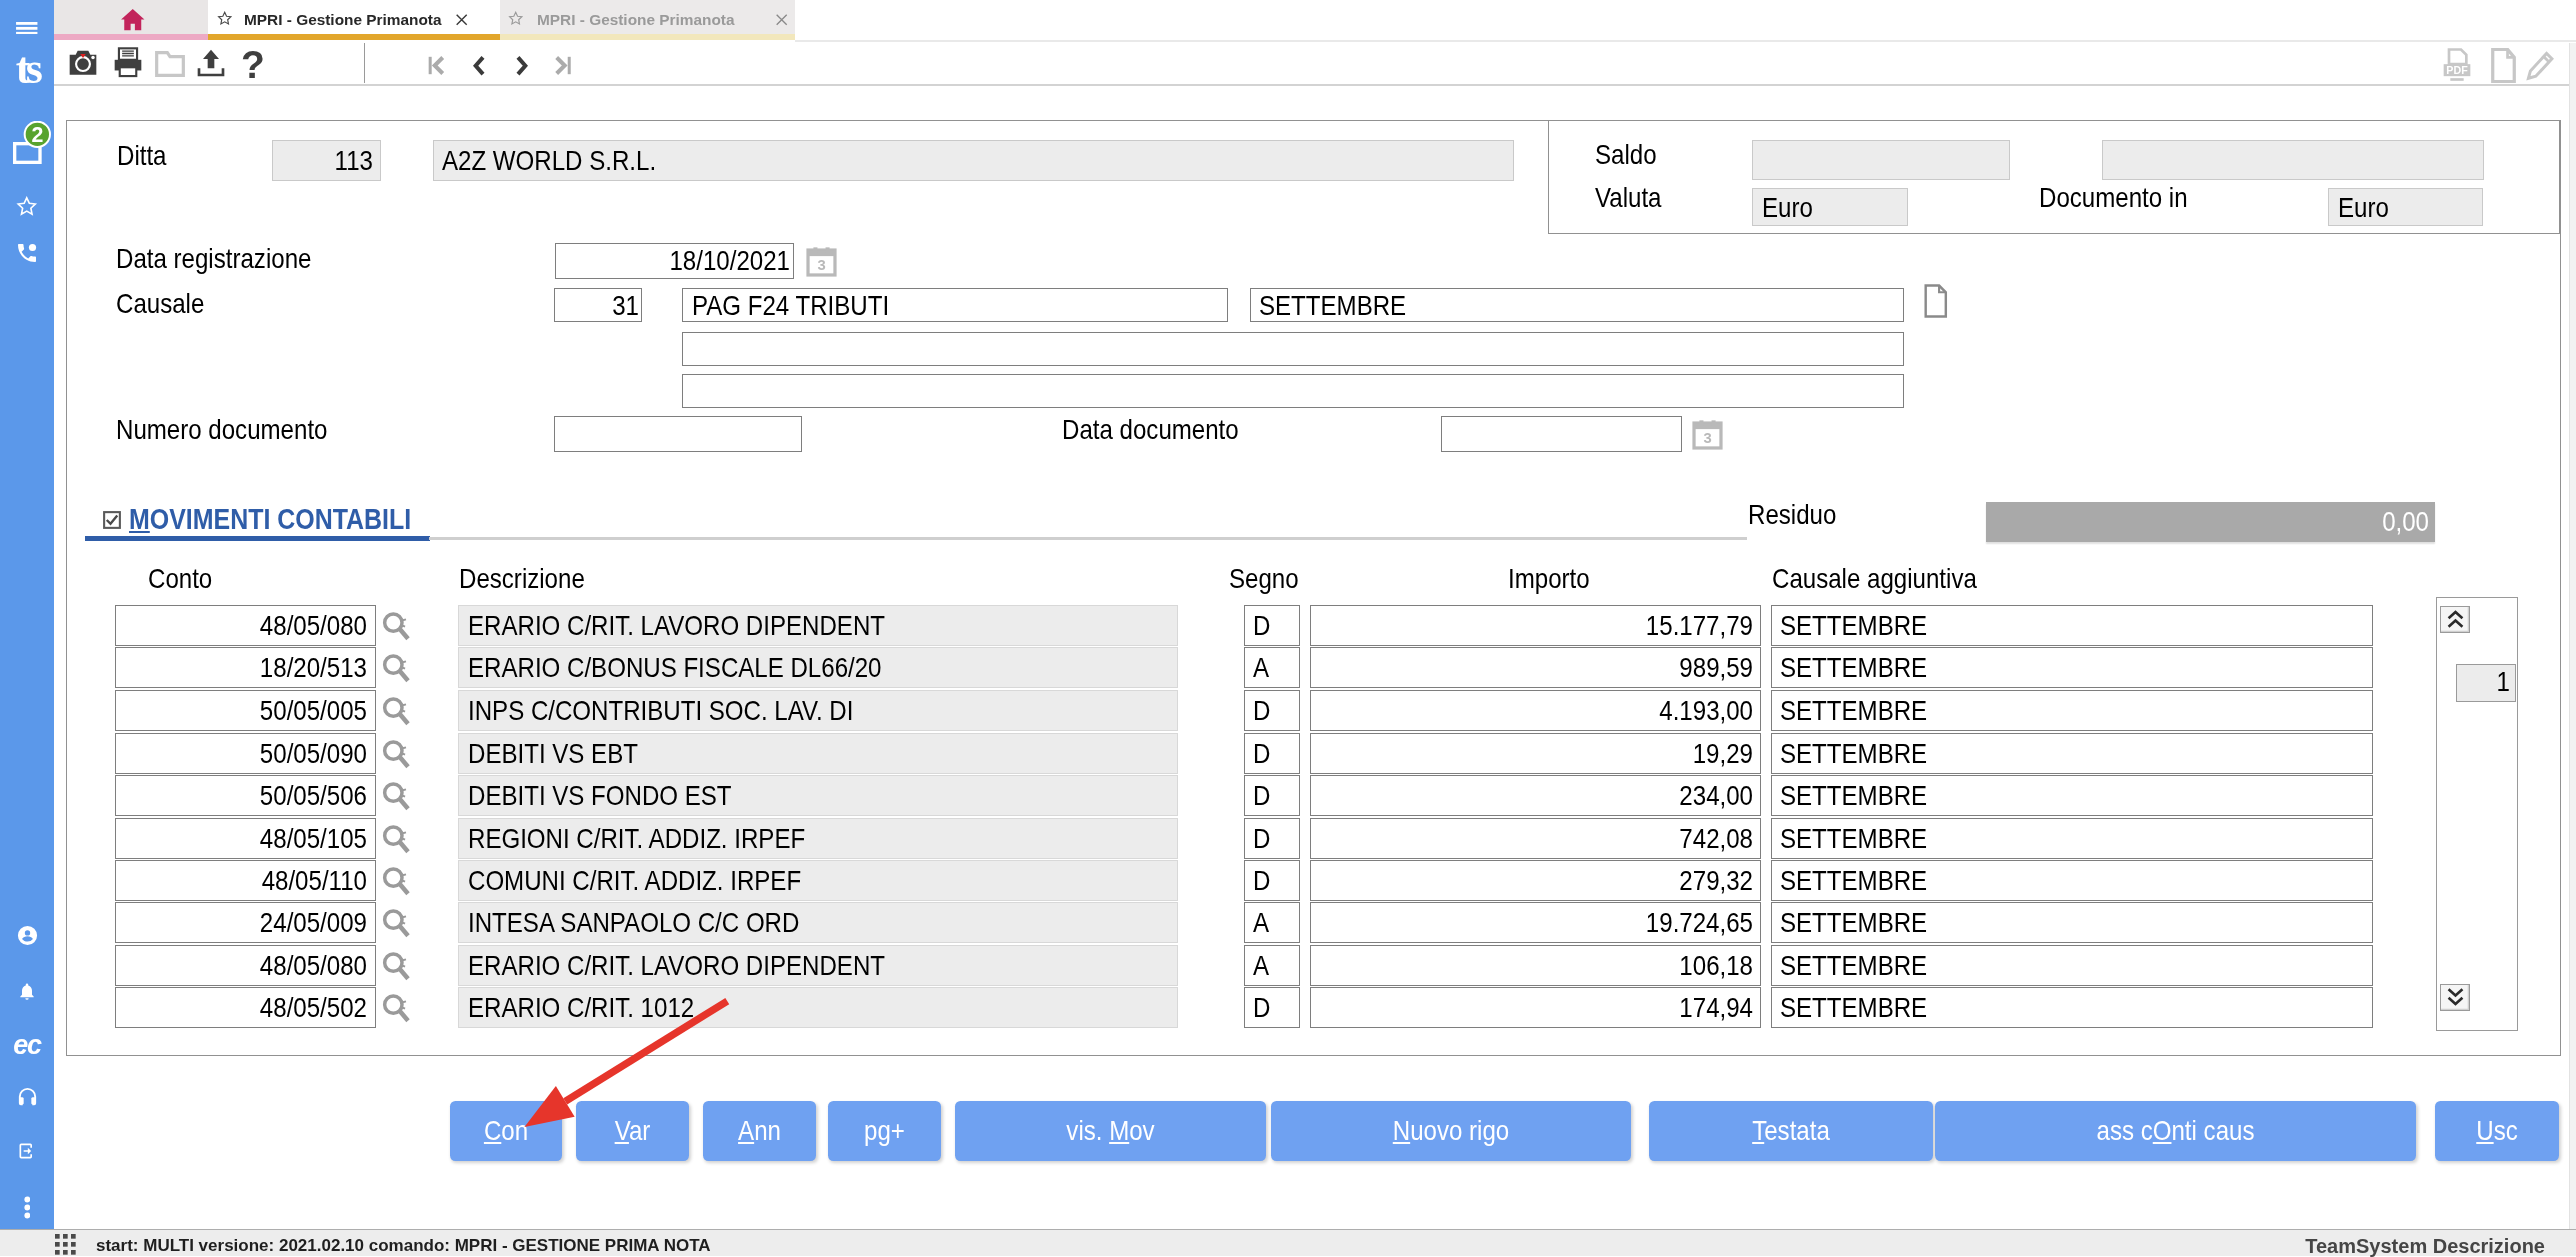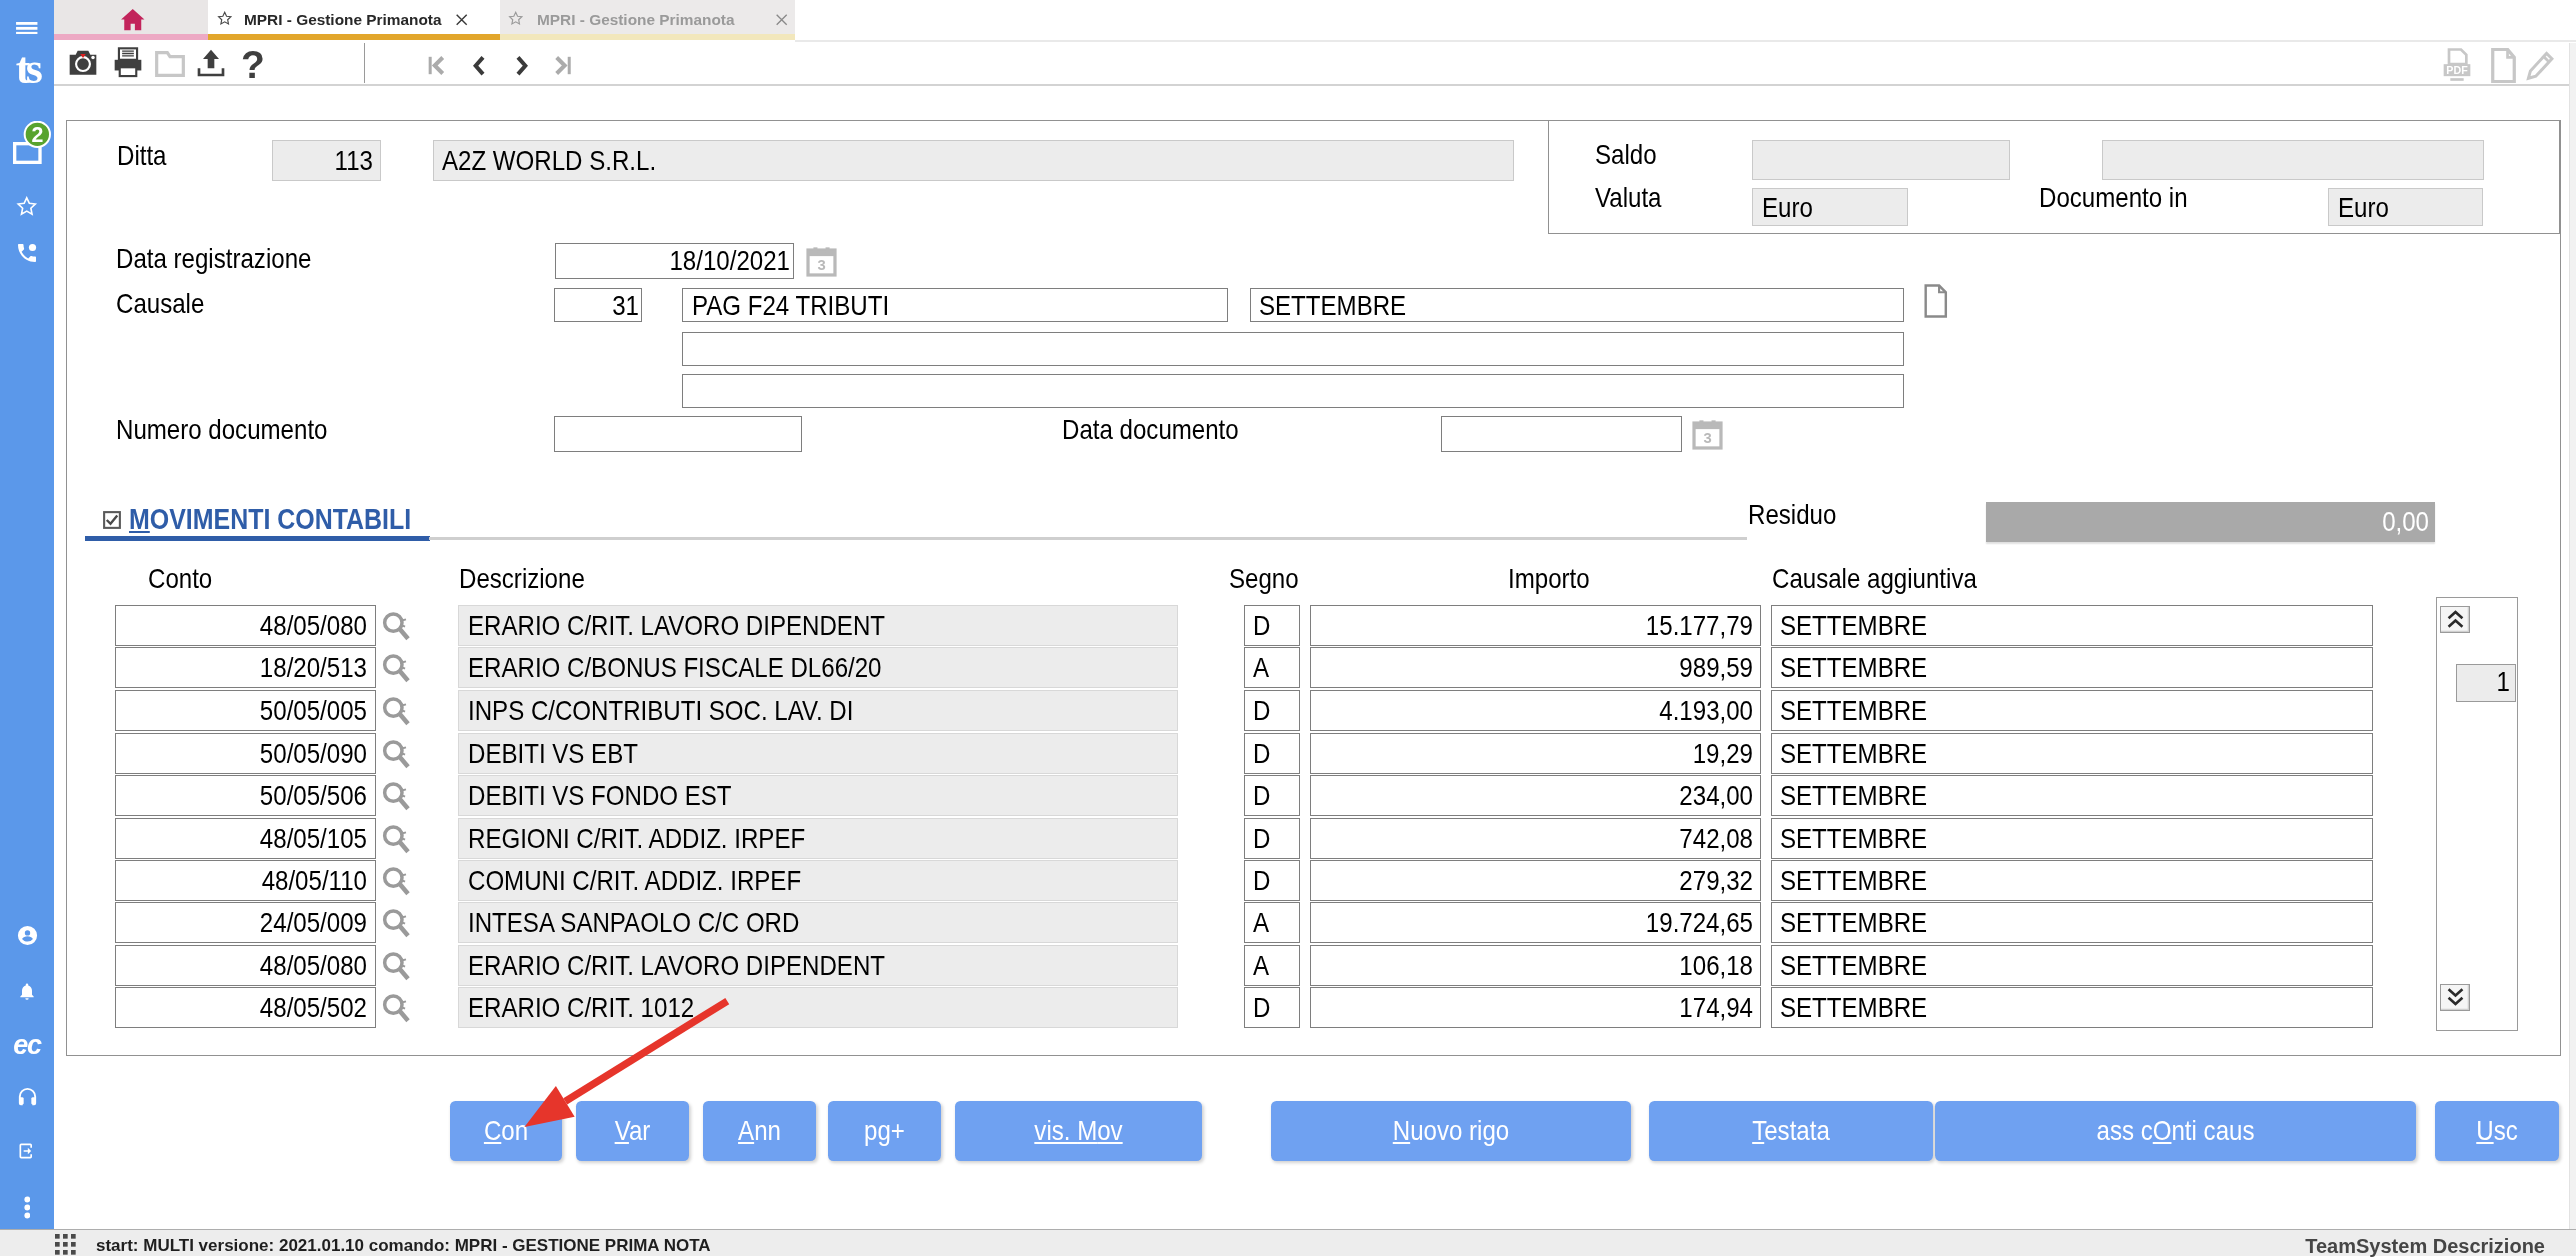--- a/index.html
+++ b/index.html
@@ -376,21 +376,21 @@
   </div>
 <div class="btn" style="left:576px;width:113px;">
     <div class="bt"><span style="text-decoration:underline;">V</span>ar</div>
   </div>
 <div class="btn" style="left:703px;width:113px;">
     <div class="bt"><span style="text-decoration:underline;">A</span>nn</div>
   </div>
 <div class="btn" style="left:828px;width:113px;">
     <div class="bt">pg+</div>
   </div>
-<div class="btn" style="left:955px;width:247px;text-decoration:underline;">
+<div class="btn" style="left:955px;width:311px;">
     <div class="bt">vis. <span style="text-decoration:underline;">M</span>ov</div>
   </div>
 <div class="btn" style="left:1271px;width:360px;">
     <div class="bt"><span style="text-decoration:underline;">N</span>uovo rigo</div>
   </div>
 <div class="btn" style="left:1649px;width:284px;">
     <div class="bt"><span style="text-decoration:underline;">T</span>estata</div>
   </div>
 <div class="btn" style="left:1935px;width:481px;">
     <div class="bt">ass c<span style="text-decoration:underline;">O</span>nti caus</div>
@@ -409,15 +409,15 @@
       <rect x="12" y="0" width="7" height="7"></rect>
       <rect x="24" y="0" width="7" height="7"></rect>
       <rect x="0" y="12" width="7" height="7"></rect>
       <rect x="12" y="12" width="7" height="7"></rect>
       <rect x="24" y="12" width="7" height="7"></rect>
       <rect x="0" y="24" width="7" height="7"></rect>
       <rect x="12" y="24" width="7" height="7"></rect>
       <rect x="24" y="24" width="7" height="7"></rect>
     </g>
 </svg>
-<div class="abs" style="left:96px;top:1236px;font-size:17px;font-weight:bold;color:#1f1f1f;">start: MULTI versione: 2021.01.10 comando: MPRI - GESTIONE PRIMA NOTA</div>
+<div class="abs" style="left:96px;top:1236px;font-size:17px;font-weight:bold;color:#1f1f1f;">start: MULTI versione: 2021.02.10 comando: MPRI - GESTIONE PRIMA NOTA</div>
 <div class="abs" style="right:31px;top:1235px;font-size:20px;font-weight:bold;color:#454545;">TeamSystem Descrizione</div>
 
 
 </body></html>

